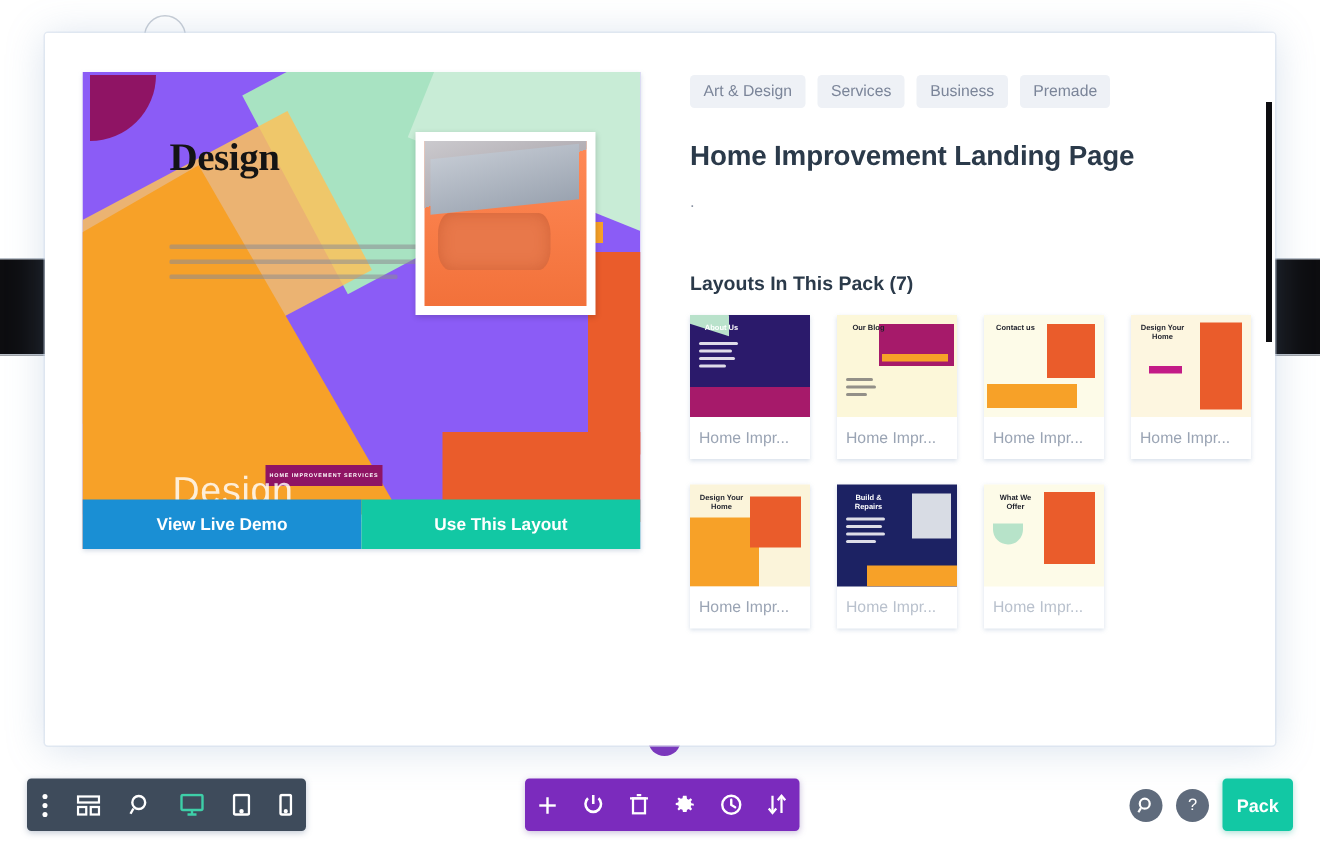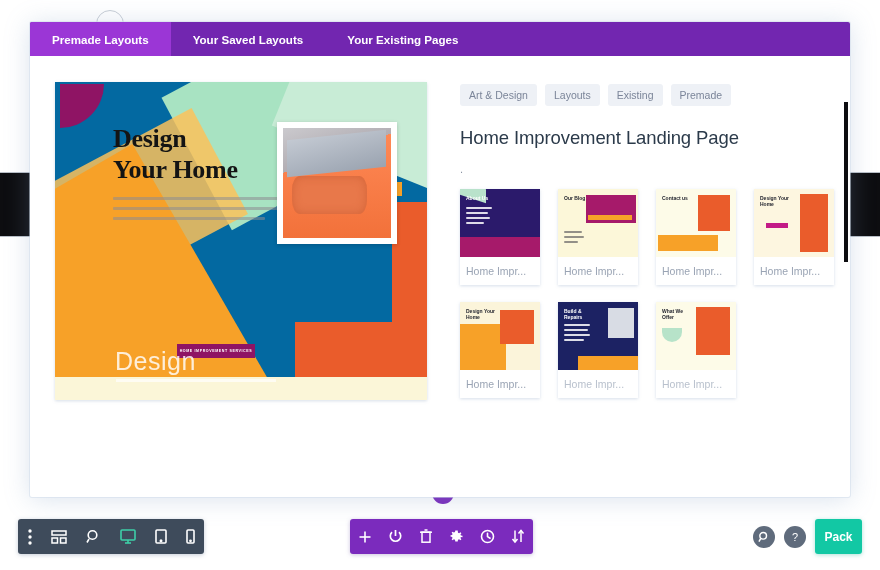--- a/index.html
+++ b/index.html
@@ -75,21 +75,21 @@
     display:flex; padding:26px 0 0 0;
   }
 
   
   .preview-wrap {
     margin-left:25px; width:372px; height:318px;
     position:relative; overflow:hidden;
     box-shadow:0 1px 3px rgba(140,160,190,.35);
   }
   .preview {
-    position:absolute; inset:0; background:#0369a1; overflow:hidden;
+    position:absolute; inset:0; background:#8b5cf6; overflow:hidden;
   }
   
   .p-mint1 { position:absolute; left:130px; top:-40px; width:200px; height:150px;
     background:#a8e3c2; transform:rotate(-28deg); }
   .p-mint2 { position:absolute; left:235px; top:-50px; width:170px; height:130px;
     background:#c8ecd6; transform:rotate(22deg); }
   .p-plum { position:absolute; left:5px; top:2px; width:44px; height:44px;
     background:#8f1464; border-radius:0 0 44px 0; }
   .p-orange-big { position:absolute; left:-120px; top:115px; width:300px; height:330px;
     background:#f7a128; transform:rotate(-30deg); }
@@ -158,31 +158,32 @@
   .btn-use  { background:#12c8a4; }
 
   
   .details { margin-left:33px; width:390px; padding-top:2px; }
   .tag-row { display:flex; gap:8px; }
   .tag {
     background:#eef1f6; color:#7b8599; font-size:10.5px;
     padding:5px 9px; border-radius:3px; cursor:pointer; white-space:nowrap;
   }
   .pack-title {
-    margin-top:21px; font-size:18.5px; color:#2b3a4a; font-weight:normal;
+    margin-top:21px; font-size:18.5px; color:#2b3a4a; font-weight:bold;
     letter-spacing:-.1px;
   }
   .pack-desc { margin-top:14px; font-size:11px; color:#8b94a4; min-height:12px; }
   .pack-sub {
     margin-top:40px; font-size:13px; color:#2b3a4a; font-weight:bold;
   }
 
   .thumb-grid {
     margin-top:14px; display:grid; grid-template-columns:repeat(4, 80px);
     gap:17px 18px;
+    text-align:center;
   }
   .thumb {
     width:80px; background:#ffffff; cursor:pointer;
     box-shadow:0 1px 3px rgba(150,170,200,.38);
   }
   .thumb-img { width:100%; height:68px; overflow:hidden; position:relative; }
   .thumb-label {
     height:28px; display:flex; align-items:center; padding-left:6px;
     font-size:10.5px; color:#9aa4b4; white-space:nowrap;
   }
@@ -267,73 +268,72 @@
 
   <div class="bg-circle-top"></div>
   <div class="bg-dark-left"></div>
   <div class="bg-orange-line"></div>
   <div class="bg-dark-right"></div>
   <div class="bg-circle-purple"></div>
 
   <div class="modal">
 
 
-    <div class="tabs">
-      <div class="tab active">Premade Layouts</div>
-      <div class="tab">Your Saved Layouts</div>
-      <div class="tab">Your Existing Pages</div>
-    </div>
 
     <div class="modal-body">
 
       <div class="preview-wrap">
         <div class="preview">
           <div class="p-mint1"></div>
           <div class="p-mint2"></div>
           <div class="p-orange-soft"></div>
           <div class="p-orange-big"></div>
           <div class="p-plum"></div>
           <div class="p-orangeblock2"></div>
           <div class="p-smallsq"></div>
           <div class="p-orangeblock"></div>
 
           <div class="p-heading">
             <span>Design</span><br>
-            <span>Your Home</span>
           </div>
           <div class="p-para">
               <i></i>
               <i></i>
               <i></i>
             </div>
           <div class="p-cta">HOME IMPROVEMENT SERVICES</div>
 
           <div class="p-photo">
             <div class="p-photo-inner"></div>
           </div>
 
           <div class="p-cream-bottom"></div>
 
           <div class="p-ghost">Design</div>
           <div class="p-ghost-sub"></div>
 
         </div>
 
+        <div class="preview-actions">
+          <div class="btn-demo">View Live Demo</div>
+          <div class="btn-use">Use This Layout</div>
+        </div>
       </div>
 
       <div class="details">
         <div class="tag-row">
           <span class="tag">Art &amp; Design</span>
-          <span class="tag">Layouts</span>
-          <span class="tag">Existing</span>
+          <span class="tag">Services</span>
+          <span class="tag">Business</span>
           <span class="tag">Premade</span>
         </div>
 
         <h2 class="pack-title">Home Improvement Landing Page</h2>
         <div class="pack-desc">.</div>
+        <div class="pack-sub">Layouts In This Pack (7)</div>
 
         <div class="thumb-grid">
 
           <div class="thumb">
             <div class="thumb-img t1">
               <div class="t-title light">About Us</div>
               <div class="t-lines" style="top:18px">
                   <b style="width:26px"></b>
                   <b style="width:22px"></b>
                   <b style="width:24px"></b>

